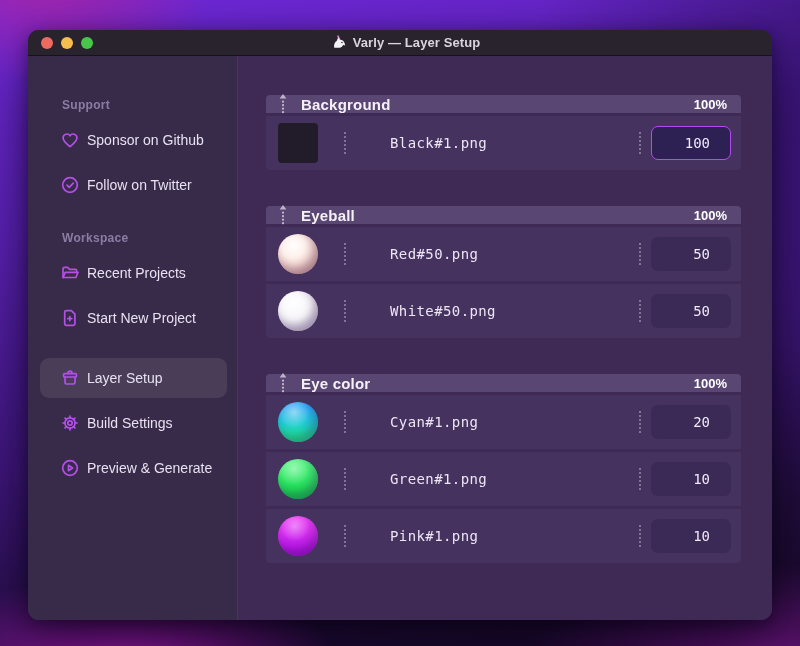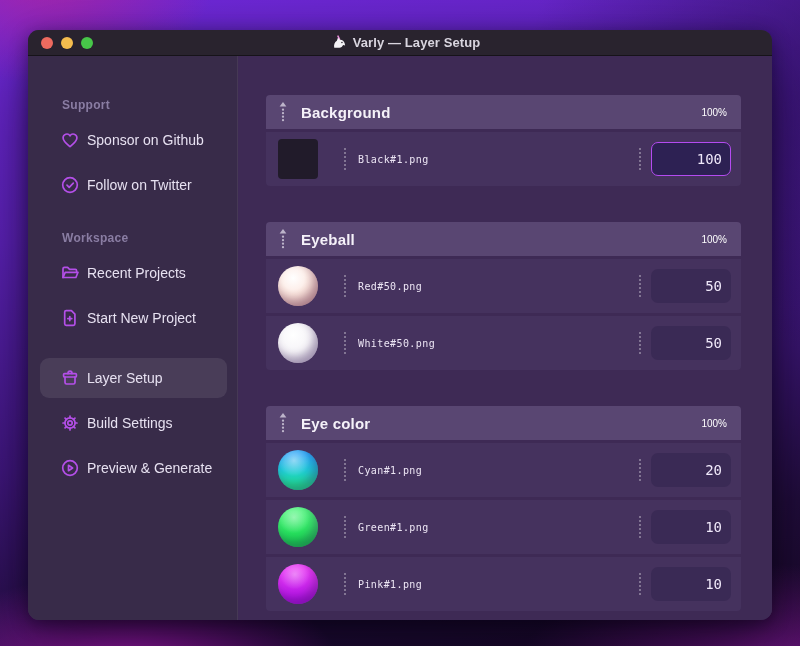--- a/index.html
+++ b/index.html
@@ -56,26 +56,26 @@
     border-radius: 9px; color: #e7e1f1; font-size: 14px; font-weight: 500;
     cursor: default;
   }
   .side-item.selected { background: rgba(255,255,255,.085); margin-top: 20px; }
   .side-item .ic { display: flex; width: 20px; height: 20px; flex: 0 0 20px; }
   .side-item svg { stroke: #b44fe8; fill: none; stroke-width: 1.7; stroke-linecap: round; stroke-linejoin: round; }
   
   .content { flex: 1; padding: 39px 31px 0 28px; background: #3e2a55; overflow: hidden; }
   .group { margin-bottom: 36px; }
   .group-header {
-    height: 34px; background: #594672; border-radius: 4px 4px 0 0;
+    height: 18px; background: #594672; border-radius: 4px 4px 0 0;
     display: flex; align-items: center; gap: 13px; padding: 0 14px 0 12px;
   }
   .drag-handle { display: flex; width: 10px; cursor: grab; }
   .group-title { font-size: 15px; font-weight: 700; color: #f5f1f9; letter-spacing: .2px; }
-  .group-weight { margin-left: auto; font-size: 10px; font-weight: 400; color: #ffffff; }
+  .group-weight { margin-left: auto; font-size: 13px; font-weight: 700; color: #ffffff; }
   .rows { display: flex; flex-direction: column; gap: 3px; margin-top: 3px; }
   .row {
     height: 54px; background: #45325e;
     display: flex; align-items: center; padding: 0 10px 0 12px;
   }
   .rows .row:last-child { border-radius: 0 0 4px 4px; }
   .thumb { width: 40px; height: 40px; flex: 0 0 40px; }
   .thumb.square { border-radius: 4px; background: #211b2a; }
   .thumb.sphere {
     border-radius: 50%;
@@ -100,31 +100,31 @@
   .thumb.pink-sphere {
     background:
       radial-gradient(circle at 42% 26%, rgba(255,255,255,.4), rgba(255,255,255,0) 40%),
       linear-gradient(180deg, #ea3ef6 12%, #b313e6 88%);
   }
   .vsep {
     width: 0; height: 22px; border-left: 2px dotted rgba(255,255,255,.33);
     margin-left: 26px;
   }
   .fname {
-    margin-left: 12px;
+    margin-left: 44px;
     font-family: "DejaVu Sans Mono", monospace;
-    font-size: 10px; color: #ece5f4; letter-spacing: .4px;
+    font-size: 14px; color: #ece5f4; letter-spacing: .4px;
   }
   .spacer { flex: 1; }
   .vsep.pre-input { margin: 0 10px 0 0; }
   .val-input {
     width: 80px; height: 34px; border-radius: 7px;
     background: #3a2a55; border: 1.5px solid transparent;
     font-family: "DejaVu Sans Mono", monospace; font-size: 14px;
-    color: #f0e9fa; text-align: right; padding-right: 8px;
+    color: #f0e9fa; text-align: right; padding-right: 20px;
     outline: none;
   }
   .val-input.focused { background: #2d2153; border-color: #b44bf0; }
 </style>
 </head>
 <body>
 
 <div class="window">
 
   <div class="titlebar">

